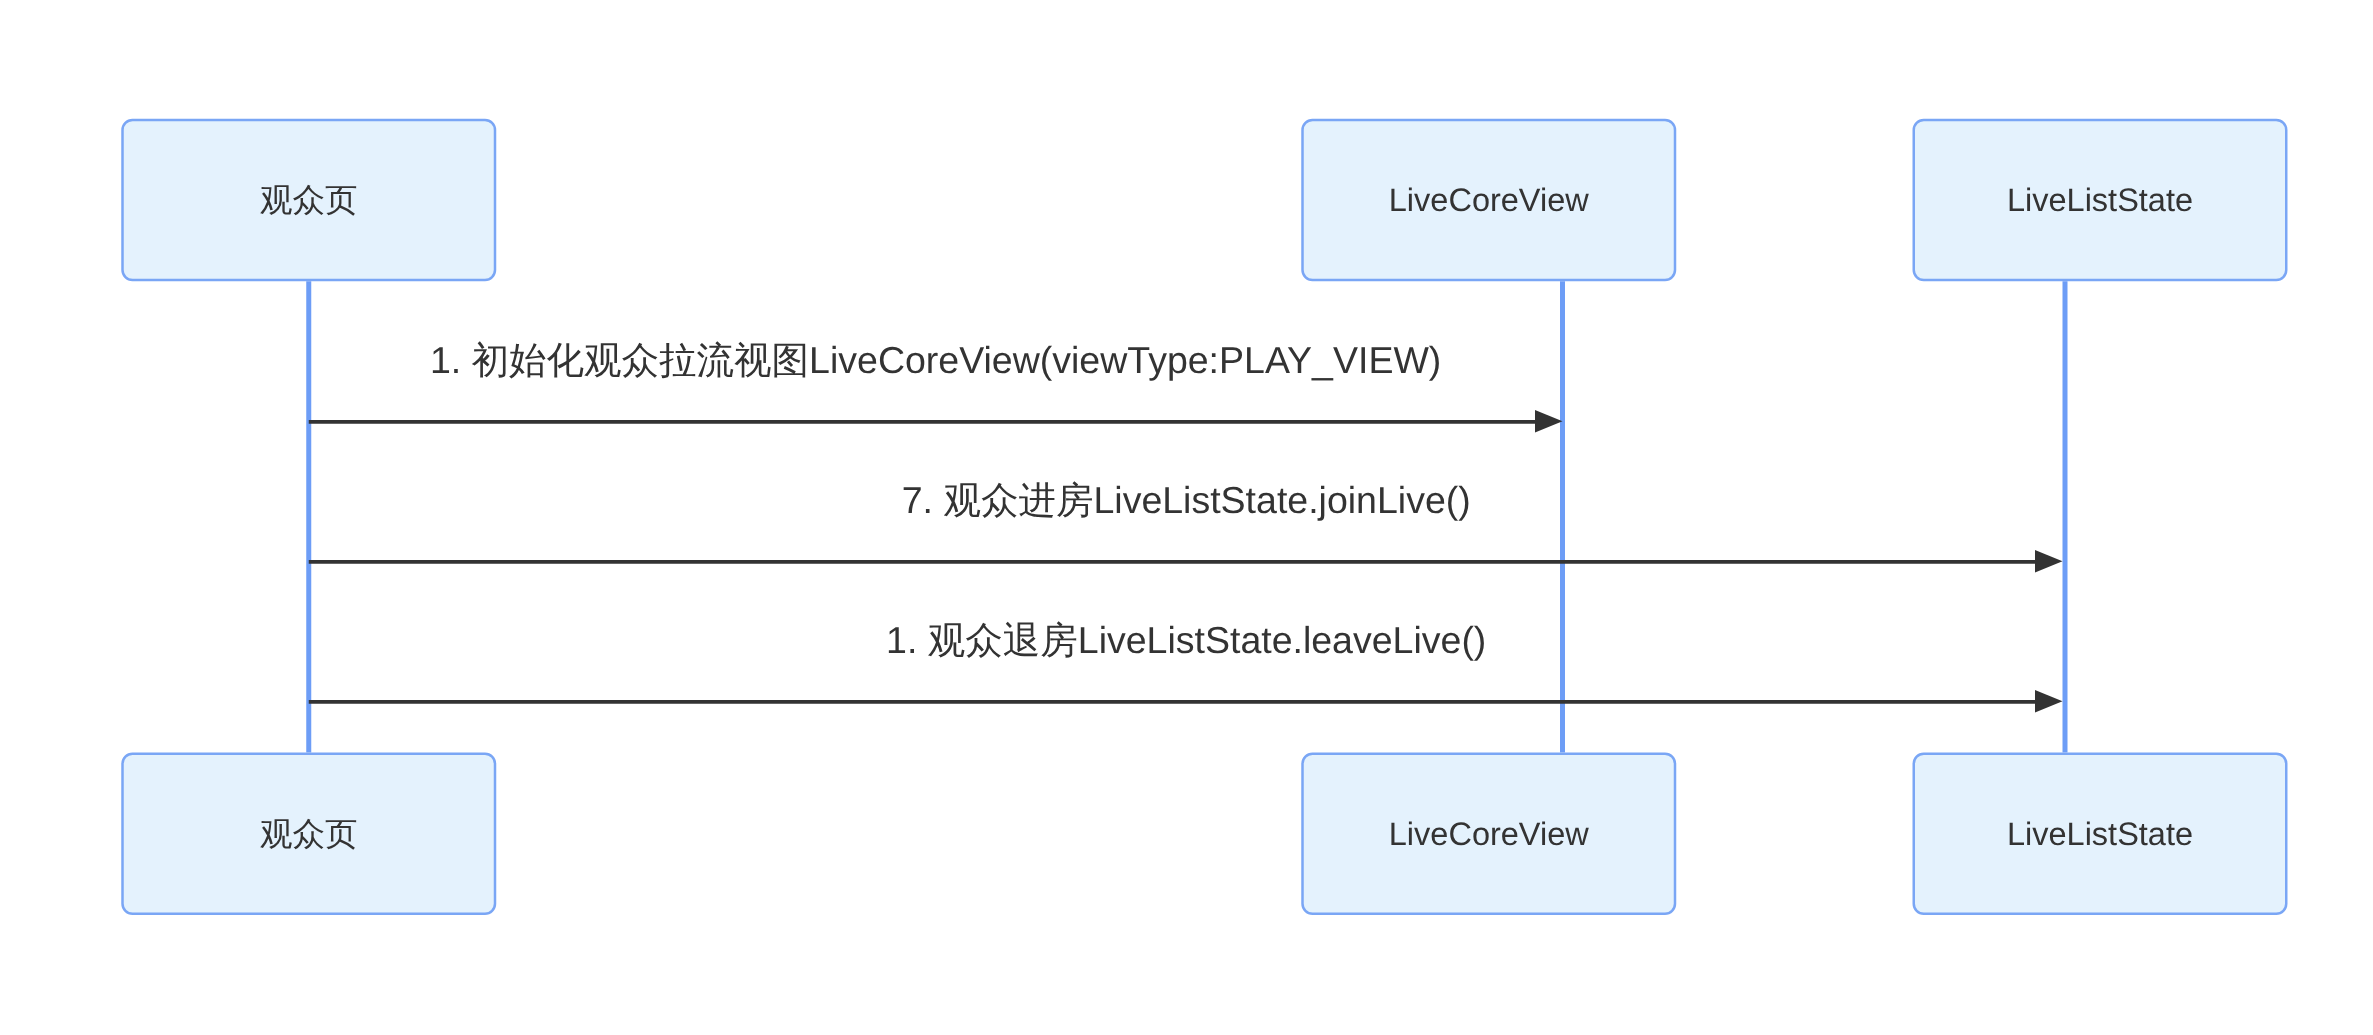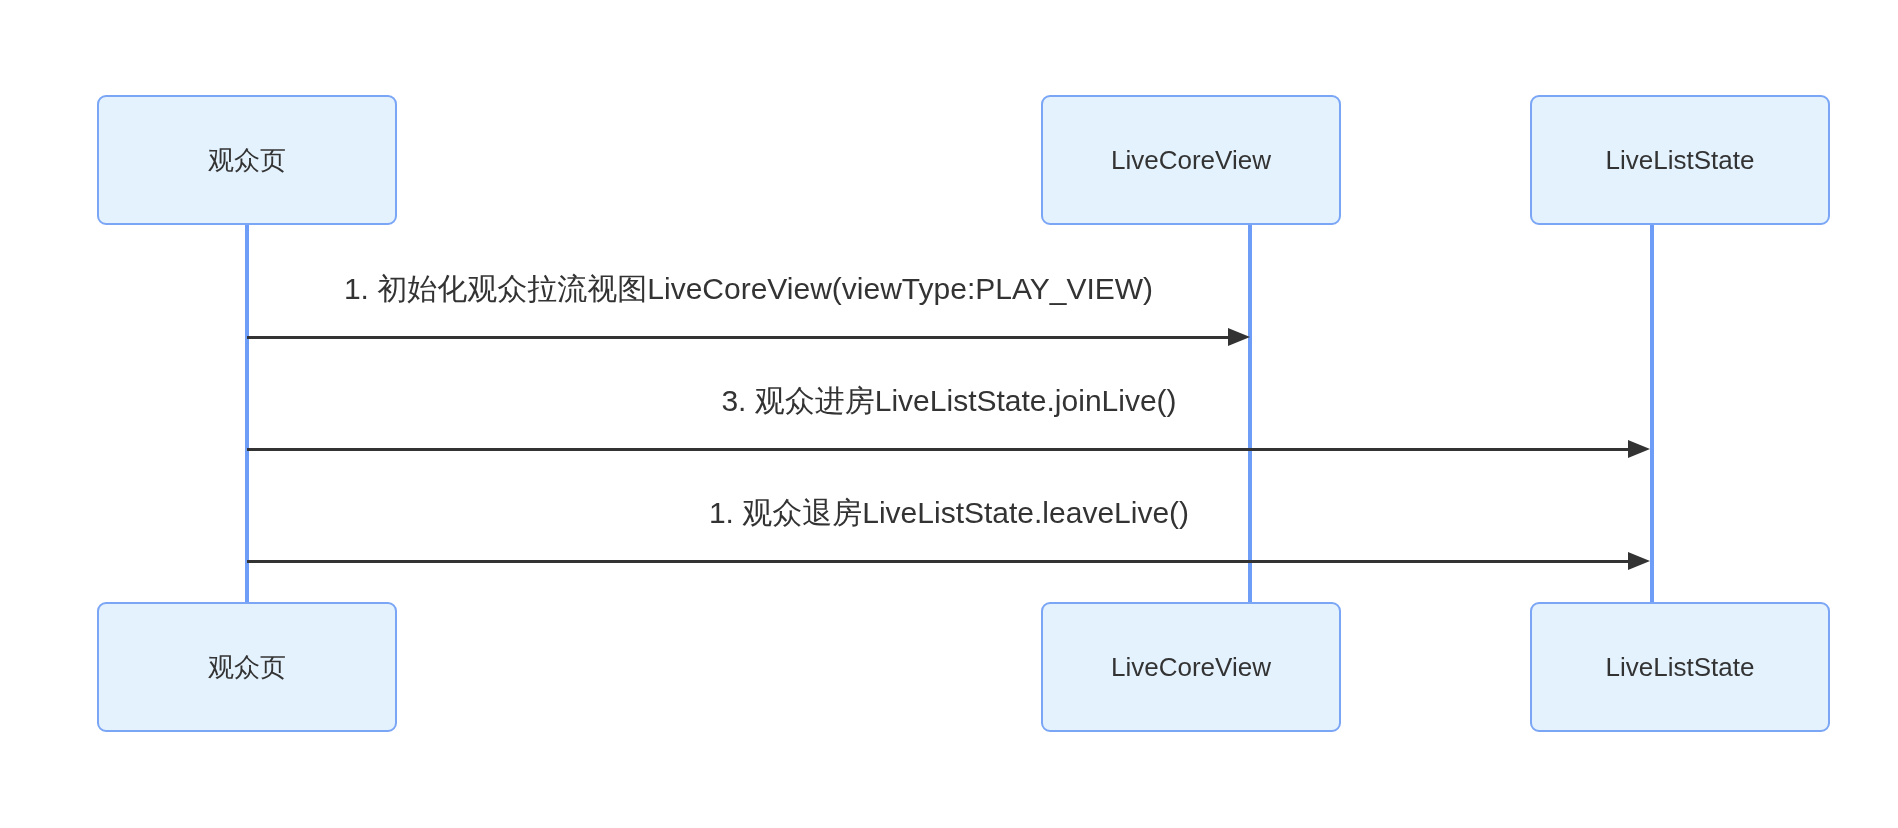--- a/index.html
+++ b/index.html
@@ -101,21 +101,21 @@
   </div>
 
   <div class="lifeline l1"></div>
   <div class="lifeline l2"></div>
   <div class="lifeline l3"></div>
 
   <div class="msg-label m1">1. 初始化观众拉流视图LiveCoreView(viewType:PLAY_VIEW)</div>
   <div class="msg-line m1"></div>
   <div class="arrowhead m1"></div>
 
-  <div class="msg-label m2">3. 观众进房LiveListState.joinLive()</div>
+  <div class="msg-label m2">7. 观众进房LiveListState.joinLive()</div>
   <div class="msg-line m2"></div>
   <div class="arrowhead m2"></div>
 
   <div class="msg-label m3">1. 观众退房LiveListState.leaveLive()</div>
   <div class="msg-line m3"></div>
   <div class="arrowhead m3"></div>
 
   <div class="actor a1 row-bottom">
     <span class="actor-label">观众页</span>
   </div>

